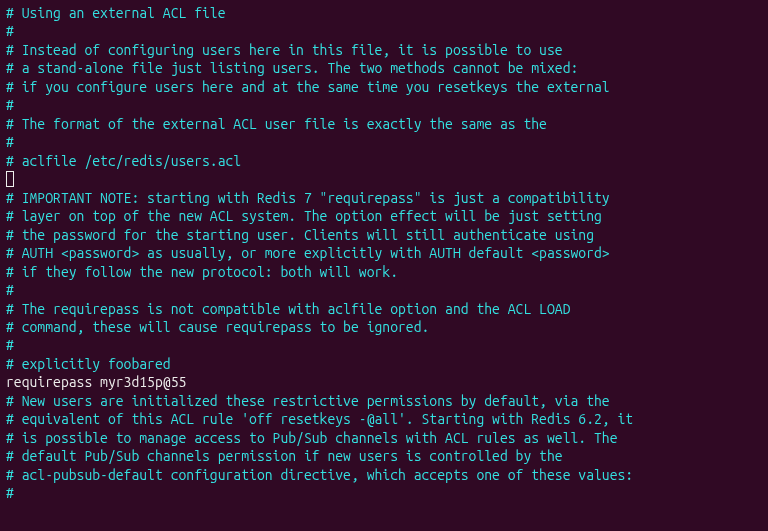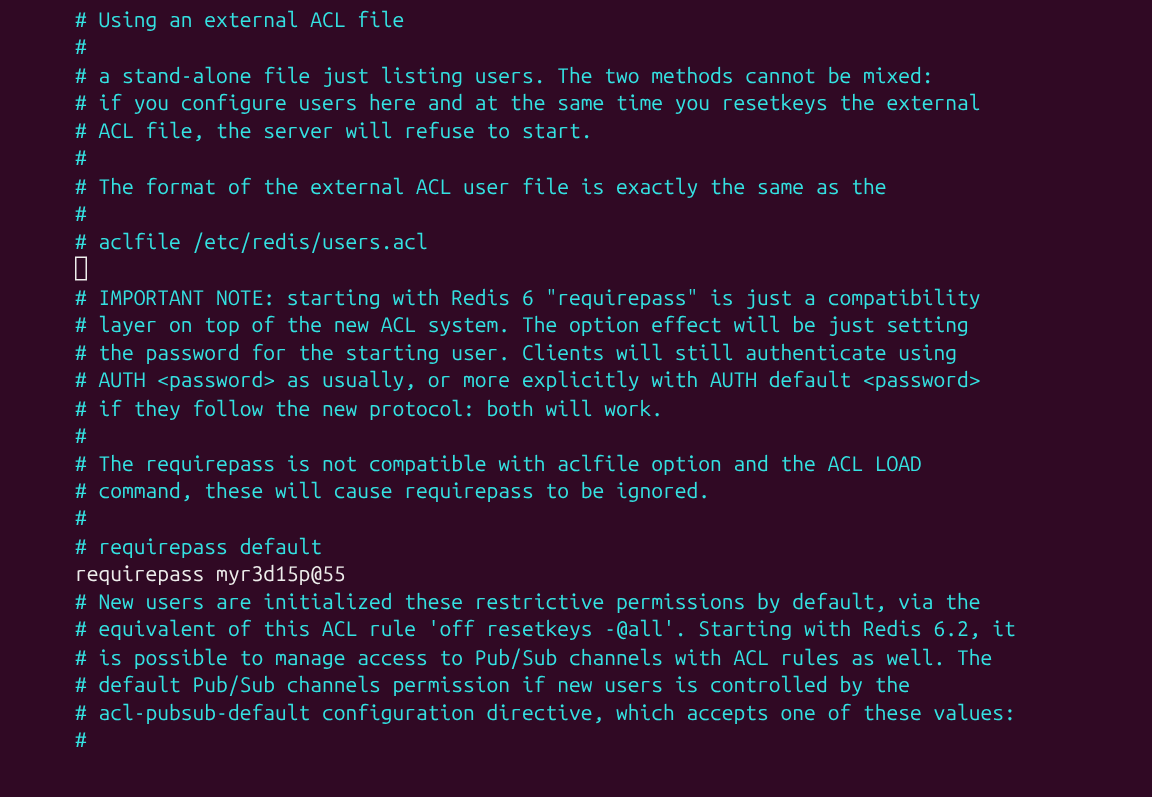--- a/index.html
+++ b/index.html
@@ -6,55 +6,55 @@
   body {
     background: #300924;
     font-family: "Ubuntu Mono", "DejaVu Sans Mono", Consolas, monospace;
     font-size: 14px;
     line-height: 1.32;
     width: 768px;
     height: 531px;
     overflow: hidden;
     padding: 4px 6px;
   }
-  .line { white-space: pre; margin-left: 44px; }
+  .line { white-space: pre; }
   .comment { color: #34e2e2; }
   .plain { color: #eeeeec; text-align: center; }
   .cursor {
     display: inline-block;
     width: 8px;
     height: 16px;
     border: 1px solid #eeeeec;
     vertical-align: text-bottom;
   }
 </style>
 </head>
 <body>
 
 <div id="editor">
     <div class="line"><span class="comment"># Using an external ACL file</span></div>
     <div class="line"><span class="comment">#</span></div>
+    <div class="line"><span class="comment"># Instead of configuring users here in this file, it is possible to use</span></div>
     <div class="line"><span class="comment"># a stand-alone file just listing users. The two methods cannot be mixed:</span></div>
     <div class="line"><span class="comment"># if you configure users here and at the same time you resetkeys the external</span></div>
-    <div class="line"><span class="comment"># ACL file, the server will refuse to start.</span></div>
     <div class="line"><span class="comment">#</span></div>
     <div class="line"><span class="comment"># The format of the external ACL user file is exactly the same as the</span></div>
     <div class="line"><span class="comment">#</span></div>
     <div class="line"><span class="comment"># aclfile /etc/redis/users.acl</span></div>
     <div class="line"><span class="cursor"></span></div>
-    <div class="line"><span class="comment"># IMPORTANT NOTE: starting with Redis 6 "requirepass" is just a compatibility</span></div>
+    <div class="line"><span class="comment"># IMPORTANT NOTE: starting with Redis 7 "requirepass" is just a compatibility</span></div>
     <div class="line"><span class="comment"># layer on top of the new ACL system. The option effect will be just setting</span></div>
     <div class="line"><span class="comment"># the password for the starting user. Clients will still authenticate using</span></div>
     <div class="line"><span class="comment"># AUTH &lt;password&gt; as usually, or more explicitly with AUTH default &lt;password&gt;</span></div>
     <div class="line"><span class="comment"># if they follow the new protocol: both will work.</span></div>
     <div class="line"><span class="comment">#</span></div>
     <div class="line"><span class="comment"># The requirepass is not compatible with aclfile option and the ACL LOAD</span></div>
     <div class="line"><span class="comment"># command, these will cause requirepass to be ignored.</span></div>
     <div class="line"><span class="comment">#</span></div>
-    <div class="line"><span class="comment"># requirepass default</span></div>
+    <div class="line"><span class="comment"># explicitly foobared</span></div>
     <div class="line"><span class="plain">requirepass myr3d15p@55</span></div>
     <div class="line"><span class="plain"></span></div>
     <div class="line"><span class="plain"></span></div>
     <div class="line"><span class="comment"># New users are initialized these restrictive permissions by default, via the</span></div>
     <div class="line"><span class="comment"># equivalent of this ACL rule 'off resetkeys -@all'. Starting with Redis 6.2, it</span></div>
     <div class="line"><span class="comment"># is possible to manage access to Pub/Sub channels with ACL rules as well. The</span></div>
     <div class="line"><span class="comment"># default Pub/Sub channels permission if new users is controlled by the</span></div>
     <div class="line"><span class="comment"># acl-pubsub-default configuration directive, which accepts one of these values:</span></div>
     <div class="line"><span class="comment">#</span></div>
   </div>

